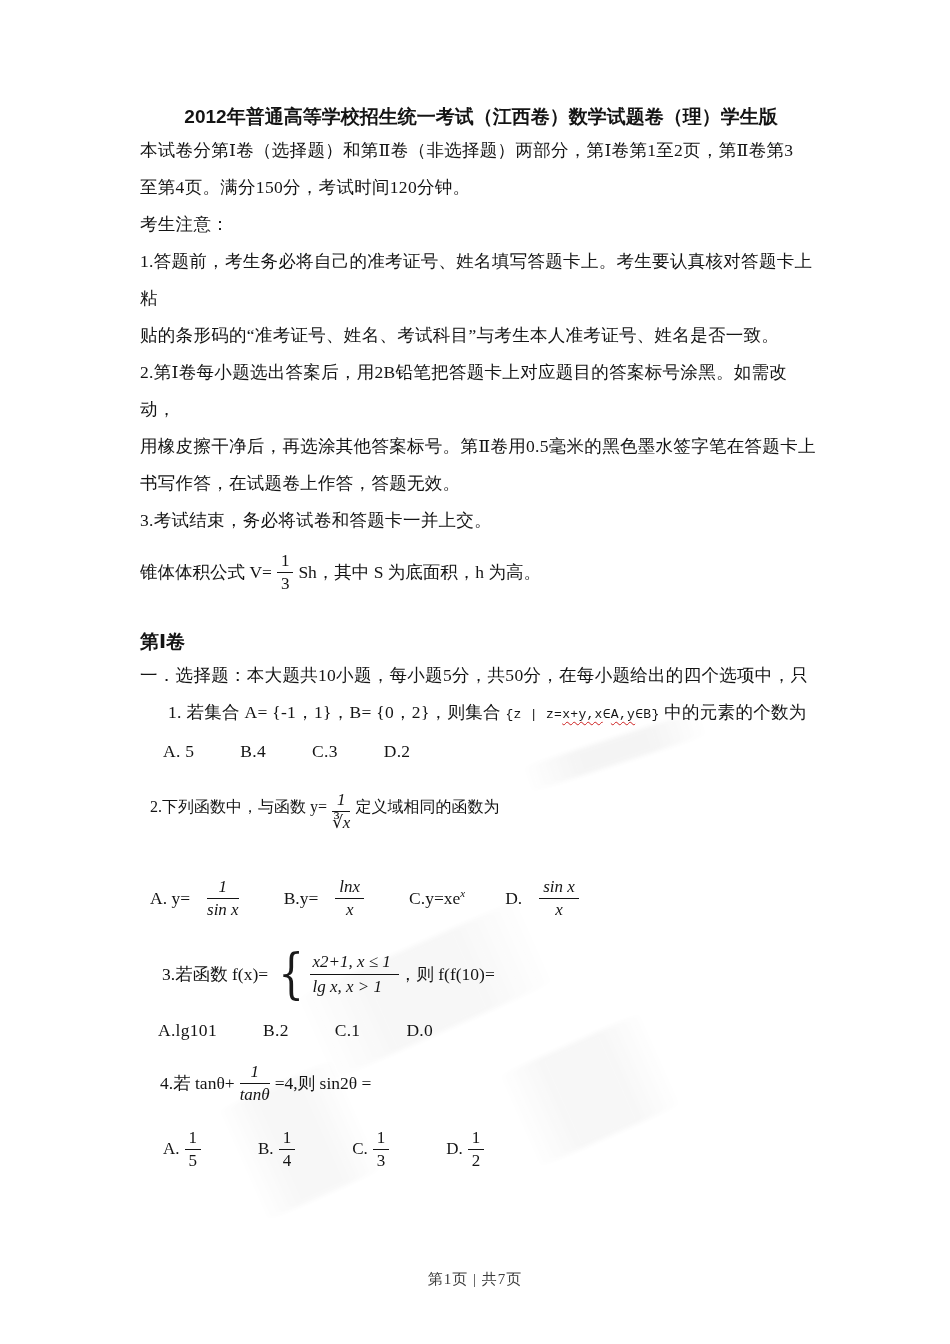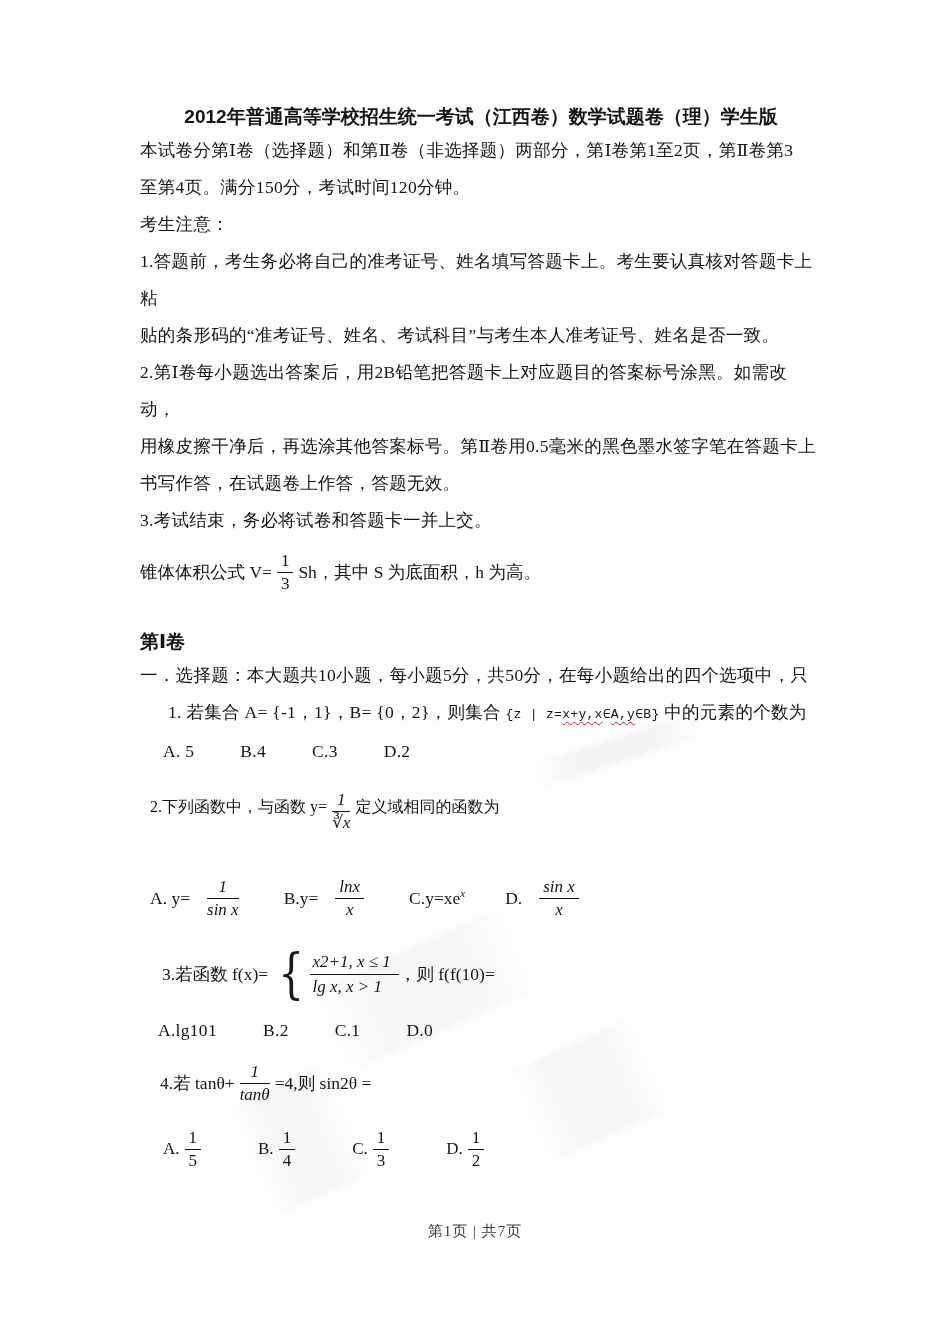--- a/index.html
+++ b/index.html
@@ -63,21 +63,21 @@
   .cases{display:inline-block;text-align:left;font-size:17px;}
   .cases .top{display:block;border-bottom:1.4px solid #141414;padding:0 8px 2px 2px;font-style:italic;}
   .cases .bot{display:block;padding:2px 8px 0 2px;font-style:italic;}
   .q3-opts{padding-left:18px;margin-top:2px;}
   .q4-stem{margin-top:2px;padding-left:20px;height:64px;display:flex;align-items:center;font-size:17.5px;}
   .q4-opts{margin-top:2px;padding-left:23px;height:64px;display:flex;align-items:center;font-size:17px;}
   .q4-opts .optlabel{margin-left:0;}
   .q4-opts .gap{margin-left:52px;}
   
   .footer{
-    position:absolute;left:0;right:0;top:1222px;
+    position:absolute;left:0;right:0;top:1270px;
     text-align:center;font-size:15px;color:#3c3c3c;
     font-family:"Liberation Serif","DejaVu Serif",serif;letter-spacing:1px;
   }
   
   .wm{position:absolute;opacity:.06;background:linear-gradient(90deg,transparent,#555 30%,#555 70%,transparent);filter:blur(2px);pointer-events:none;}
   .wm1{left:520px;top:738px;width:190px;height:26px;transform:rotate(-18deg);}
   .wm2{left:300px;top:945px;width:250px;height:90px;transform:rotate(-24deg);opacity:.045;}
   .wm3{left:510px;top:1040px;width:160px;height:100px;transform:rotate(-24deg);opacity:.045;}
   .wm4{left:235px;top:1080px;width:130px;height:120px;transform:rotate(-24deg);opacity:.04;}
 </style>

